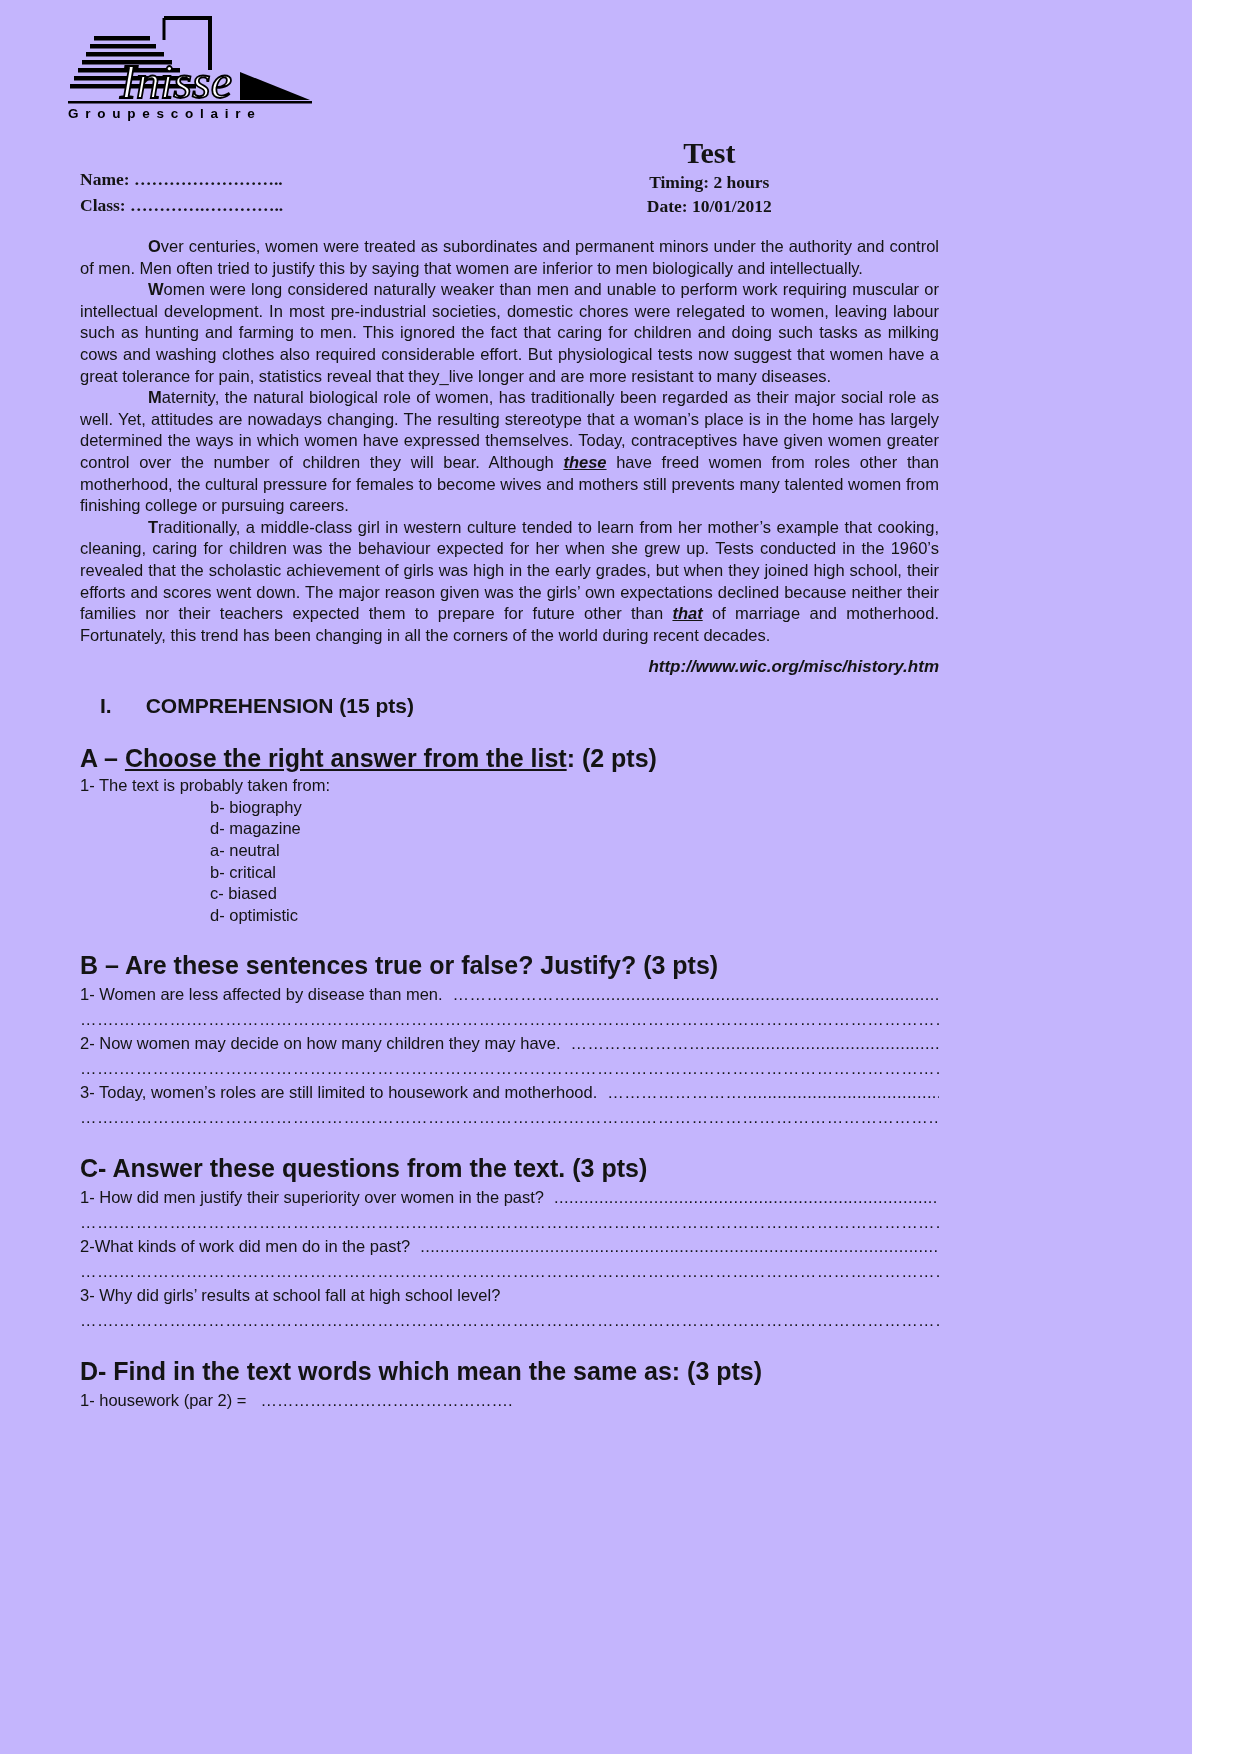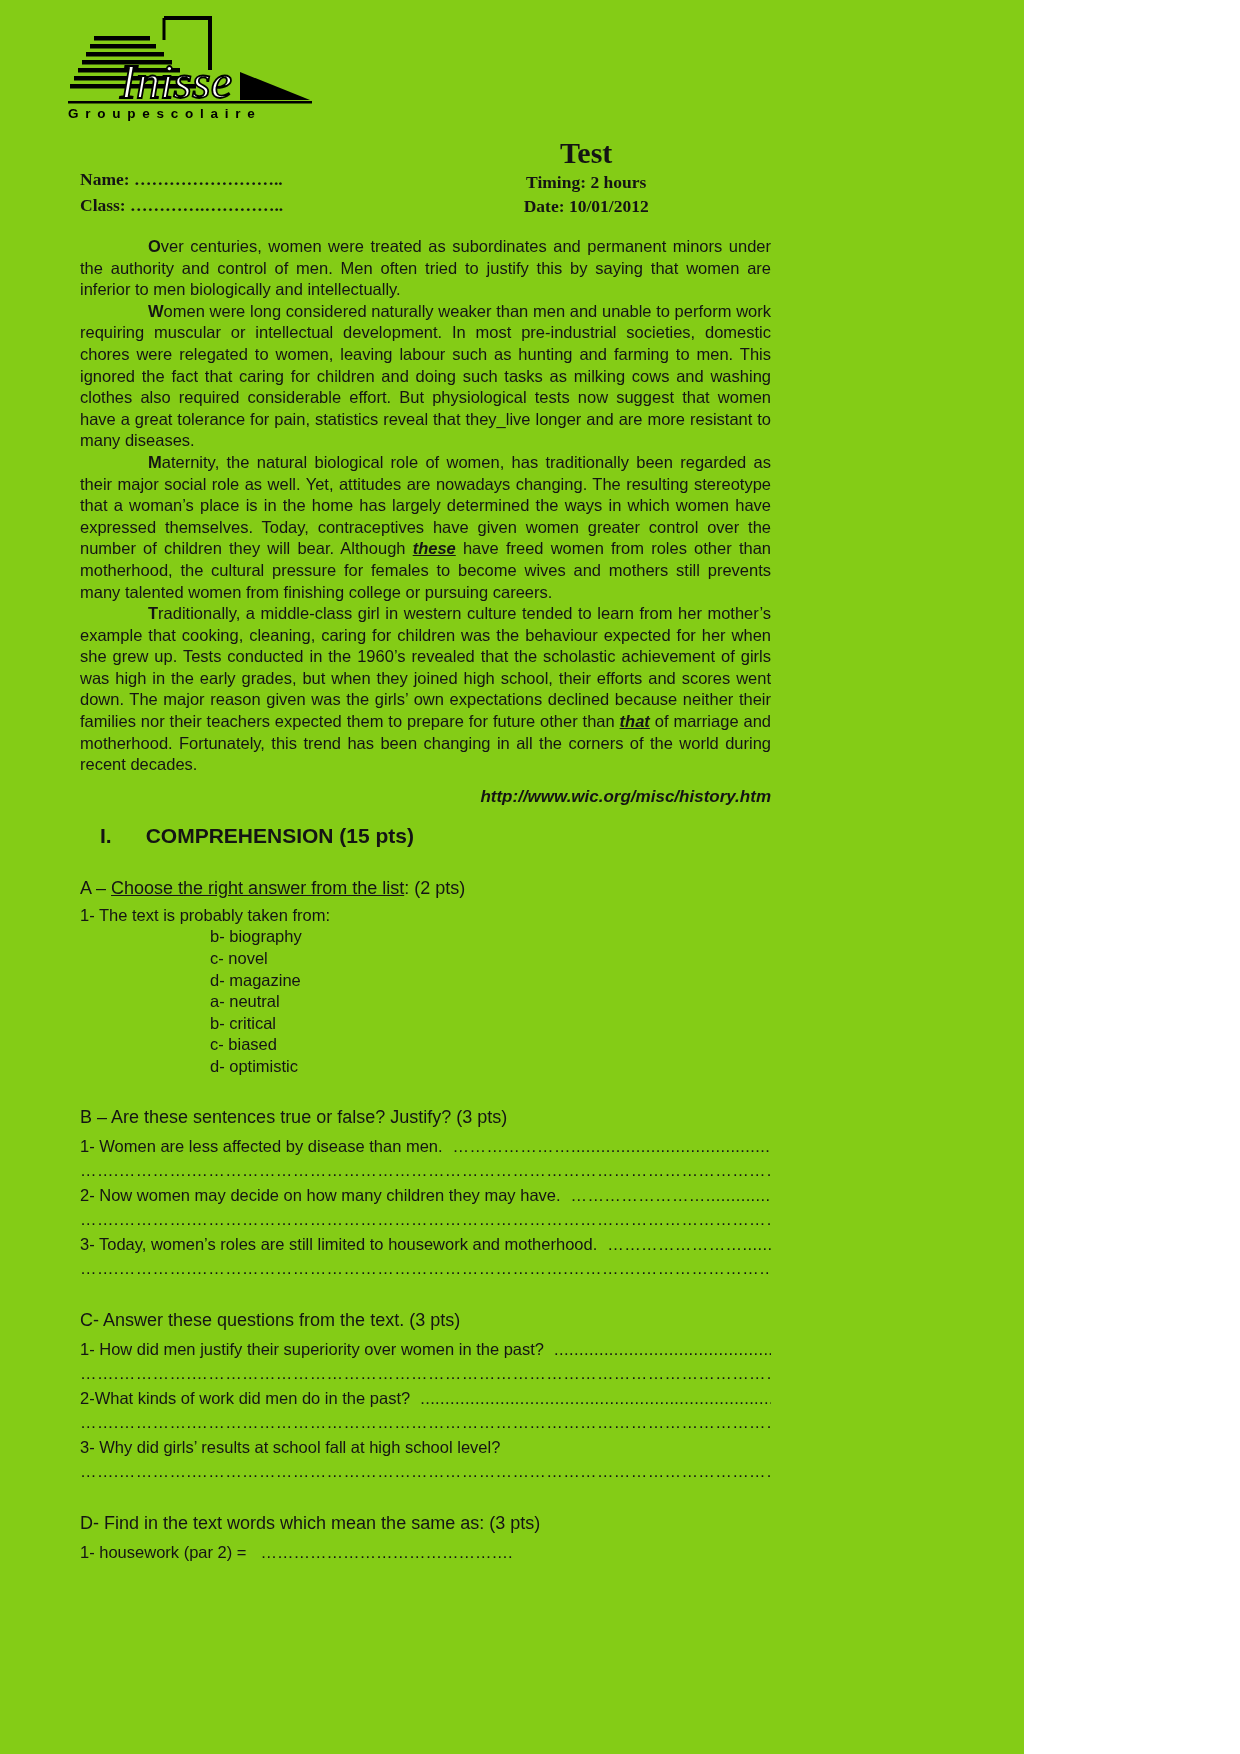--- a/index.html
+++ b/index.html
@@ -1,20 +1,20 @@
 <!DOCTYPE html>
 <html><head>
 <meta charset="utf-8">
 <style>
   * { box-sizing: border-box; }
   html, body { margin: 0; padding: 0; background: #ffffff; }
   .page {
-    width: 1024px;
+    width: 1192px;
     height: 1754px;
-    background: #84cc16;
+    background: #c4b5fd;
     position: relative;
     overflow: hidden;
     font-family: "Liberation Sans", sans-serif;
     color: #141414;
   }
   .content { padding: 14px 253px 0 80px; }
 
   
   .logo-wrap { margin-left: -18px; width: 260px; height: 108px; }
 
@@ -55,22 +55,22 @@
   .comp-heading {
     margin: 15px 0 0 20px;
     font-size: 21px;
     font-weight: bold;
     display: flex;
     gap: 34px;
     line-height: 26px;
   }
   .section-heading {
     margin: 27px 0 5px 0;
-    font-size: 18px;
-    font-weight: normal;
+    font-size: 25px;
+    font-weight: bold;
     line-height: 24px;
   }
   .underline { text-decoration: underline; }
 
   .qline {
     font-size: 16.5px;
     line-height: 21.6px;
     white-space: nowrap;
     overflow: hidden;
   }
@@ -145,21 +145,20 @@
     <div class="comp-heading">
       <span>I.</span>
       <span>COMPREHENSION (15 pts)</span>
     </div>
 
     <div class="section-heading"><span>A – </span><span class="underline">Choose the right answer from  the list</span><span>: (2 pts)</span></div>
 
     <div class="qline">1- The text is probably taken from:</div>
     <div class="options">
       <div class="option">b- biography</div>
-      <div class="option">c- novel</div>
       <div class="option">d- magazine</div>
     </div>
     <div class="options">
       <div class="option">a- neutral</div>
       <div class="option">b- critical</div>
       <div class="option">c- biased</div>
       <div class="option">d- optimistic</div>
     </div>
 
     <div class="section-heading">B – Are these sentences true or false? Justify? (3 pts)</div>

